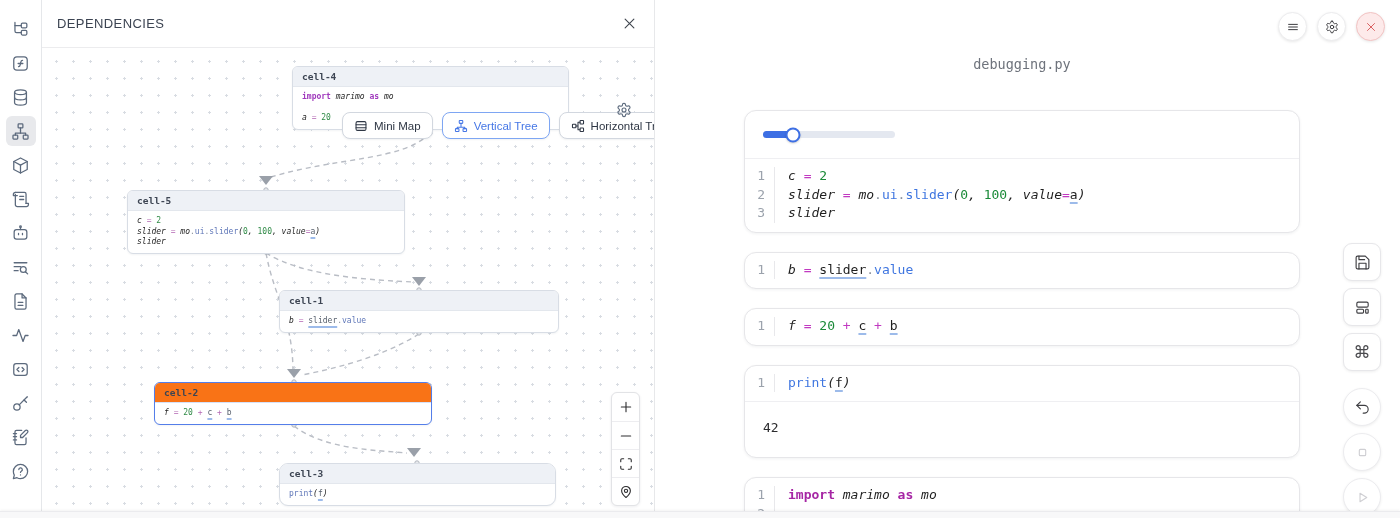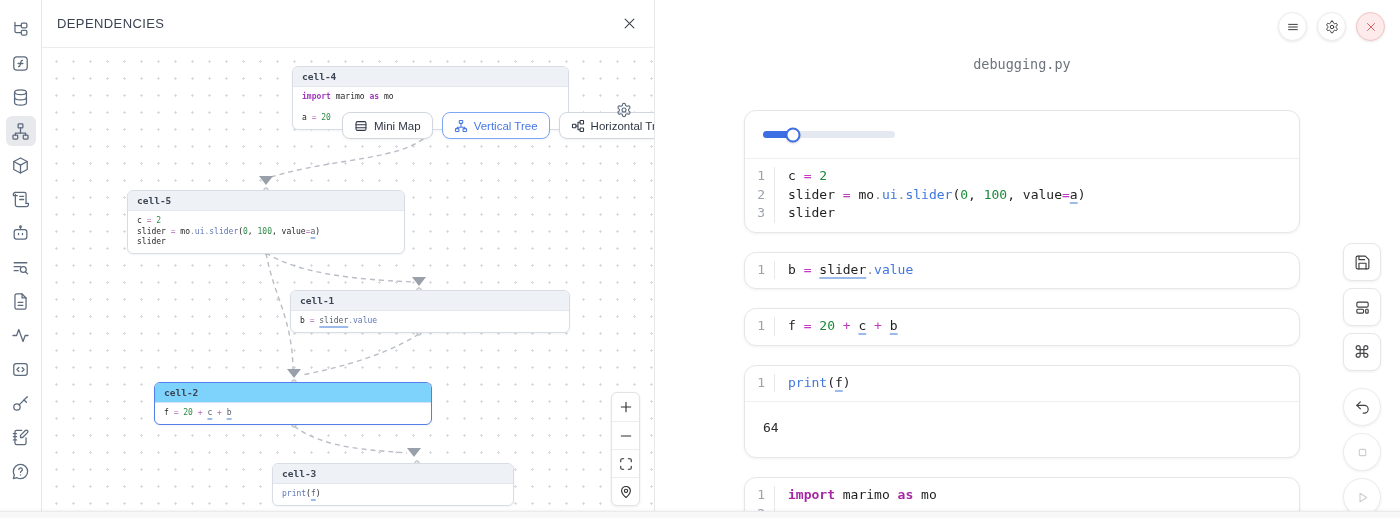--- a/index.html
+++ b/index.html
@@ -43,21 +43,21 @@
 
   .node { position:absolute; width:278px; background:#fff; border:1px solid #d8dde5; border-radius:6px;
           box-shadow:0 1px 2px rgba(20,30,50,.05); overflow:hidden; z-index:2; }
   .node-header { background:#eef1f6; border-bottom:1px solid #e3e7ed; padding:4px 9px;
                  font-family:"DejaVu Sans Mono",monospace; font-weight:bold; font-size:9.5px; color:#3d4553; }
   .node-body { padding:5px 9px; font-family:"DejaVu Sans Mono",monospace; font-size:8px; line-height:10.5px;
                color:#555e6b; white-space:pre; }
   .node .code-row { min-height:10.5px; }
   .node .code-line.blank { display:block; height:9.5px; }
   .node.selected { border:1.4px solid #547ee9; }
-  .node.selected .node-header { background:#7dd3fc; border-bottom-color:#d5e1f8; }
+  .node.selected .node-header { background:#f97316; border-bottom-color:#d5e1f8; }
   .node .tok-kw  { color:#a03abd; font-weight:bold; }
   .node .tok-num { color:#2f8a46; }
   .node .tok-op  { color:#b468b4; }
   .node .tok-fn  { color:#5e76b8; }
   .node .tok-ref { color:#555e6b; }
   .node .tok-dot { color:#8a919c; }
 
   .zoom-controls { position:absolute; left:569px; top:343px; width:29px; background:#fff;
                    border:1px solid #e2e3e6; border-radius:6px; box-shadow:0 1px 3px rgba(20,30,50,.08);
                    display:flex; flex-direction:column; z-index:3; }
@@ -82,21 +82,21 @@
           box-shadow:0 1px 3px rgba(20,30,50,.06); overflow:hidden; }
   .out-top { padding:13px 18px 12px; }
   .divider { border-top:1px solid #efeff2; }
 
   .code-block { padding:8px 0 9px; font-family:"DejaVu Sans Mono",monospace; font-size:13px; line-height:18.5px; color:#1f1f1f; }
   .code-block .code-row { display:flex; }
   .code-block .ln { flex:0 0 30px; text-align:right; padding-right:9px; color:#9ba2ac;
                     border-right:1px solid #e8e8eb; user-select:none; }
   .code-block .code-line { padding-left:13px; white-space:pre; }
   .code-block .code-line.blank { height:18.5px; }
-  .tok-pl  { color:#1f1f1f; }
+  .tok-pl  { color:#1f1f1f;font-style:italic; }
   .tok-kw  { color:#a626a4; font-weight:bold; }
   .tok-op  { color:#c13ac1; }
   .tok-num { color:#1a8a38; }
   .tok-fn  { color:#3f76e0;text-align:right; }
   .tok-dot { color:#8a919c; }
   .tok-ref { color:#1f1f1f; text-decoration:underline; text-decoration-color:#9dbbea;
              text-decoration-thickness:1.5px; text-underline-offset:3px; }
 
   .out-bottom { padding:18px 18px 22px; font-family:"DejaVu Sans Mono",monospace; font-size:13px; color:#2c2c2e;
                 border-top:1px solid #efeff2; }
@@ -333,29 +333,29 @@
     </span>
 
     <div class="node" style="left:250px; top:17px; width:277px;">
       <div class="node-header">cell-4</div>
       <div class="node-body"><div class="code-row"><span class="code-line"><span class="tok-kw">import</span><span class="tok-pl"> marimo </span><span class="tok-kw">as</span><span class="tok-pl"> mo</span></span></div><div class="code-row"><span class="code-line blank"></span></div><div class="code-row"><span class="code-line"><span class="tok-pl">a </span><span class="tok-op">=</span><span class="tok-pl"> </span><span class="tok-num">20</span></span></div></div>
     </div>
     <div class="node" style="left:85px; top:141px;">
       <div class="node-header">cell-5</div>
       <div class="node-body"><div class="code-row"><span class="code-line"><span class="tok-pl">c </span><span class="tok-op">=</span><span class="tok-pl"> </span><span class="tok-num">2</span></span></div><div class="code-row"><span class="code-line"><span class="tok-pl">slider </span><span class="tok-op">=</span><span class="tok-pl"> mo</span><span class="tok-dot">.</span><span class="tok-fn">ui</span><span class="tok-dot">.</span><span class="tok-fn">slider</span><span class="tok-pl">(</span><span class="tok-num">0</span><span class="tok-pl">, </span><span class="tok-num">100</span><span class="tok-pl">, value</span><span class="tok-op">=</span><span class="tok-ref">a</span><span class="tok-pl">)</span></span></div><div class="code-row"><span class="code-line"><span class="tok-pl">slider</span></span></div></div>
     </div>
-    <div class="node" style="left:248px; top:241px; width:280px;">
+    <div class="node" style="left:237px; top:241px; width:280px;">
       <div class="node-header">cell-1</div>
       <div class="node-body"><div class="code-row"><span class="code-line"><span class="tok-pl">b </span><span class="tok-op">=</span><span class="tok-pl"> </span><span class="tok-ref">slider</span><span class="tok-dot">.</span><span class="tok-fn">value</span></span></div></div>
     </div>
     <div class="node selected" style="left:112px; top:333px;">
       <div class="node-header">cell-2</div>
       <div class="node-body"><div class="code-row"><span class="code-line"><span class="tok-pl">f </span><span class="tok-op">=</span><span class="tok-pl"> </span><span class="tok-num">20</span><span class="tok-pl"> </span><span class="tok-op">+</span><span class="tok-pl"> </span><span class="tok-ref">c</span><span class="tok-pl"> </span><span class="tok-op">+</span><span class="tok-pl"> </span><span class="tok-ref">b</span></span></div></div>
     </div>
-    <div class="node" style="left:230px; top:414px; width:242px;">
+    <div class="node" style="left:237px; top:414px; width:277px;border-radius:9px;">
       <div class="node-header">cell-3</div>
       <div class="node-body"><div class="code-row"><span class="code-line"><span class="tok-fn">print</span><span class="tok-pl">(</span><span class="tok-ref">f</span><span class="tok-pl">)</span></span></div></div>
     </div>
 
     <div class="zoom-controls">
       <div class="zc-btn">
         <span>
             <svg viewBox="0 0 24 24">
               <path d="M12 4v16M4 12h16"></path>
             </svg>
@@ -460,21 +460,21 @@
         </div>
     </div>
 
     <div class="card">
       <div class="code-block">
           <div class="code-row">
             <span class="ln">1</span>
             <span class="code-line"><span class="tok-fn">print</span><span class="tok-pl">(</span><span class="tok-ref">f</span><span class="tok-pl">)</span></span>
           </div>
         </div>
-      <div class="out-bottom">64</div>
+      <div class="out-bottom">42</div>
     </div>
 
     <div class="card">
       <div class="code-block">
           <div class="code-row">
             <span class="ln">1</span>
             <span class="code-line"><span class="tok-kw">import</span><span class="tok-pl"> marimo </span><span class="tok-kw">as</span><span class="tok-pl"> mo</span></span>
           </div>
           <div class="code-row">
             <span class="ln">2</span>

